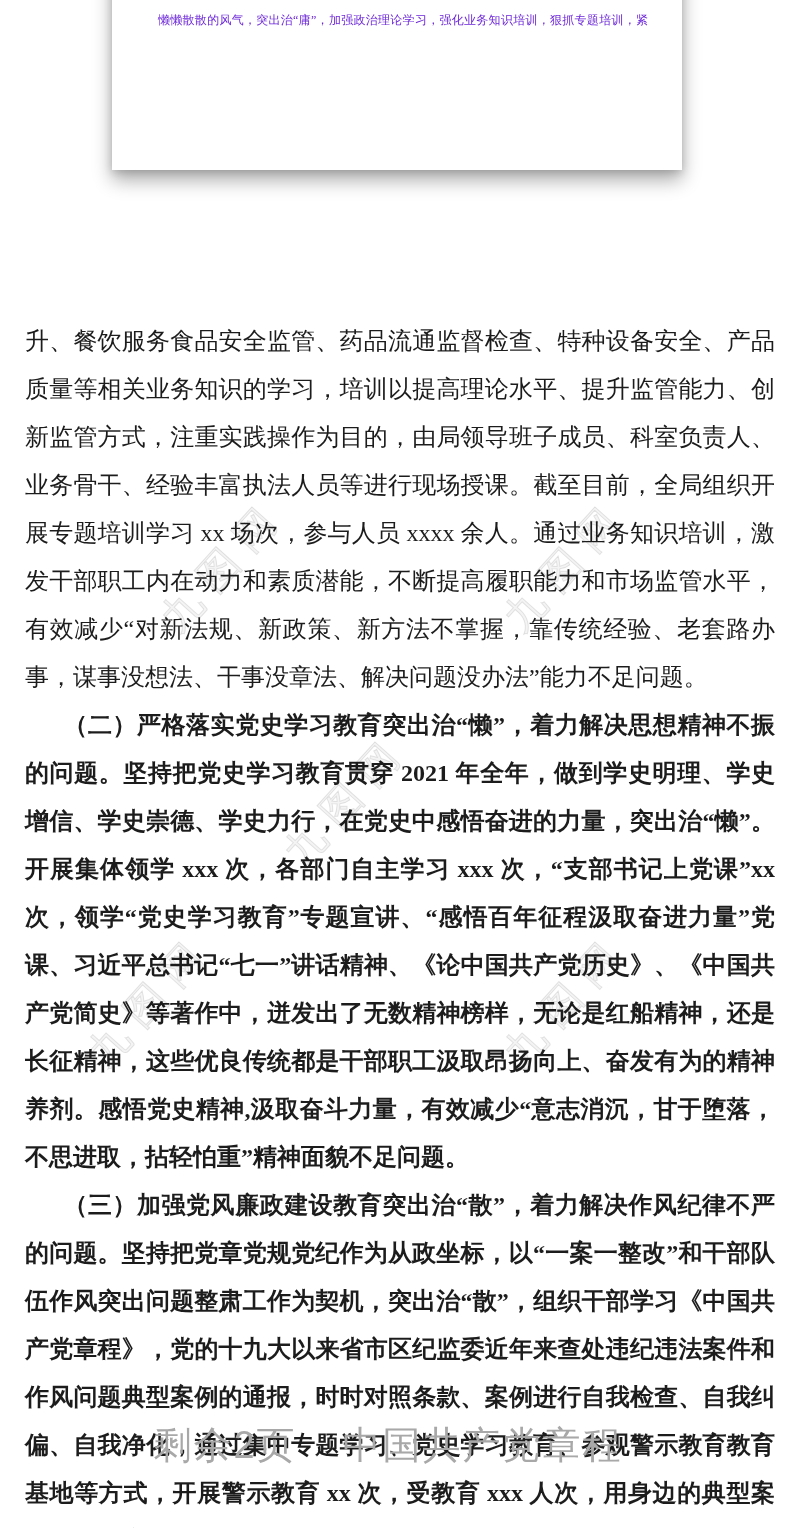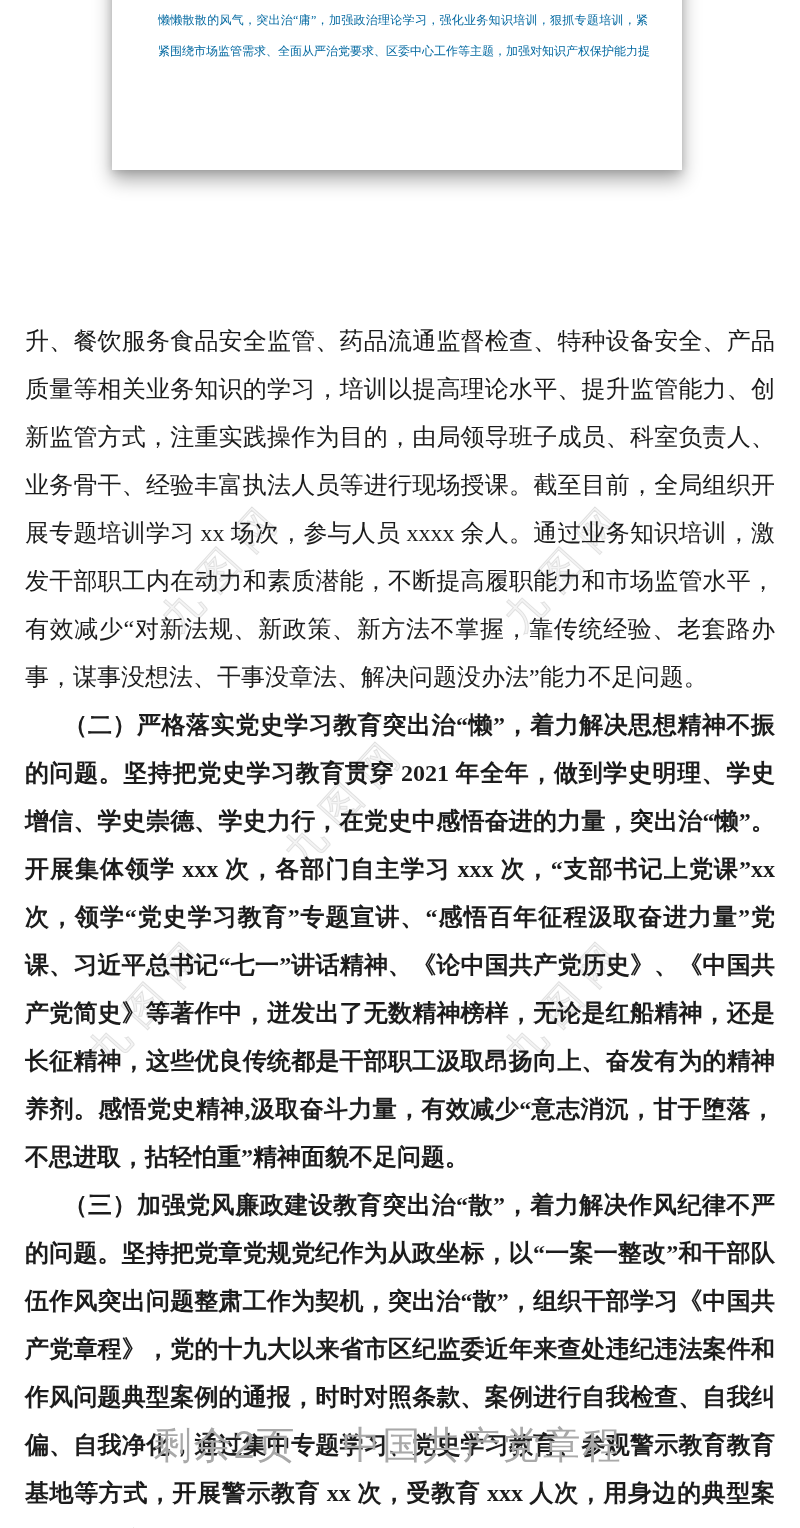--- a/index.html
+++ b/index.html
@@ -39,21 +39,21 @@
     height: 242px;
     background: #ffffff;
     box-shadow: 0 10px 18px rgba(0, 0, 0, 0.33), 0 2px 8px rgba(0, 0, 0, 0.15);
     z-index: 2;
   }
   .preview-card-text {
     position: absolute;
     left: 46px;
     right: 34px;
     top: 77px;
-    color: #0369a1;
+    color: #6d28d9;
     font-size: 12px;
     line-height: 31px;
   }
   .preview-card-text .card-line {
     text-align: justify;
     text-align-last: justify;
     white-space: nowrap;
   }
 
   
@@ -95,21 +95,20 @@
       <span class="watermark" style="left: 223px; top: 565px;">九图网</span>
       <span class="watermark" style="left: 566px; top: 565px;">九图网</span>
       <span class="watermark" style="left: 346px; top: 800px;">九图网</span>
       <span class="watermark" style="left: 150px; top: 1000px;">九图网</span>
       <span class="watermark" style="left: 566px; top: 1000px;">九图网</span>
     </div>
 
   <div class="preview-card">
     <div class="preview-card-text">
       <div class="card-line">懒懒散散的风气，突出治“庸”，加强政治理论学习，强化业务知识培训，狠抓专题培训，紧</div>
-      <div class="card-line">紧围绕市场监管需求、全面从严治党要求、区委中心工作等主题，加强对知识产权保护能力提</div>
     </div>
   </div>
 
   <div class="doc-body">
     <p>升、餐饮服务食品安全监管、药品流通监督检查、特种设备安全、产品质量等相关业务知识的学习，培训以提高理论水平、提升监管能力、创新监管方式，注重实践操作为目的，由局领导班子成员、科室负责人、业务骨干、经验丰富执法人员等进行现场授课。截至目前，全局组织开展专题培训学习 xx 场次，参与人员 xxxx 余人。通过业务知识培训，激发干部职工内在动力和素质潜能，不断提高履职能力和市场监管水平，有效减少“对新法规、新政策、新方法不掌握，靠传统经验、老套路办事，谋事没想法、干事没章法、解决问题没办法”能力不足问题。</p>
     <p class="indent">（二）严格落实党史学习教育突出治“懒”，着力解决思想精神不振的问题。坚持把党史学习教育贯穿 2021 年全年，做到学史明理、学史增信、学史崇德、学史力行，在党史中感悟奋进的力量，突出治“懒”。开展集体领学 xxx 次，各部门自主学习 xxx 次，“支部书记上党课”xx 次，领学“党史学习教育”专题宣讲、“感悟百年征程汲取奋进力量”党课、习近平总书记“七一”讲话精神、《论中国共产党历史》、《中国共产党简史》等著作中，迸发出了无数精神榜样，无论是红船精神，还是长征精神，这些优良传统都是干部职工汲取昂扬向上、奋发有为的精神养剂。感悟党史精神,汲取奋斗力量，有效减少“意志消沉，甘于堕落，不思进取，拈轻怕重”精神面貌不足问题。</p>
     <p class="indent">（三）加强党风廉政建设教育突出治“散”，着力解决作风纪律不严的问题。坚持把党章党规党纪作为从政坐标，以“一案一整改”和干部队伍作风突出问题整肃工作为契机，突出治“散”，组织干部学习《中国共产党章程》，党的十九大以来省市区纪监委近年来查处违纪违法案件和作风问题典型案例的通报，时时对照条款、案例进行自我检查、自我纠偏、自我净化，通过集中专题学习、党史学习教育、参观警示教育教育基地等方式，开展警示教育 xx 次，受教育 xxx 人次，用身边的典型案例警示教育广大干部职工遵纪守法、廉洁自律，有效减少“三天打鱼，两天晒网，工作不在状态，自由散漫，工作事不关己，高高挂起”工作不实纪律不严的问题。</p>
   </div>
 
   <div class="footer-hint">

